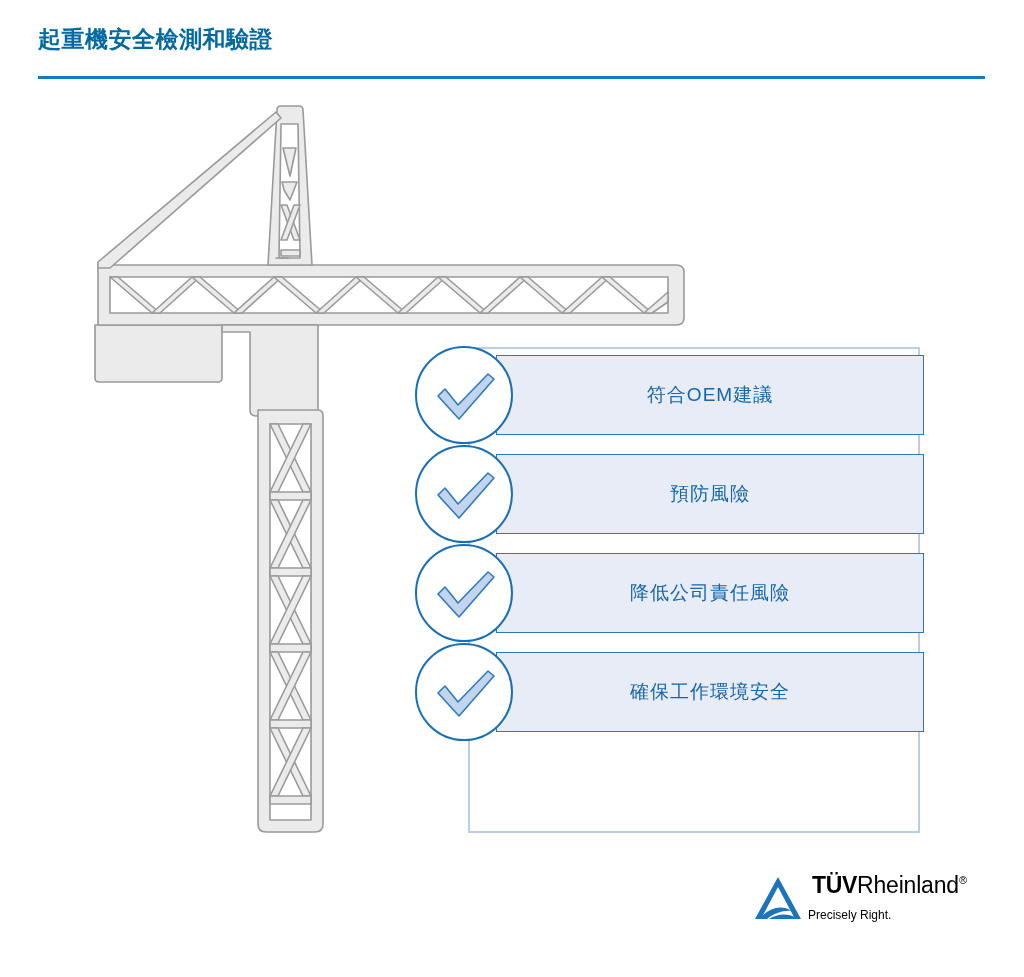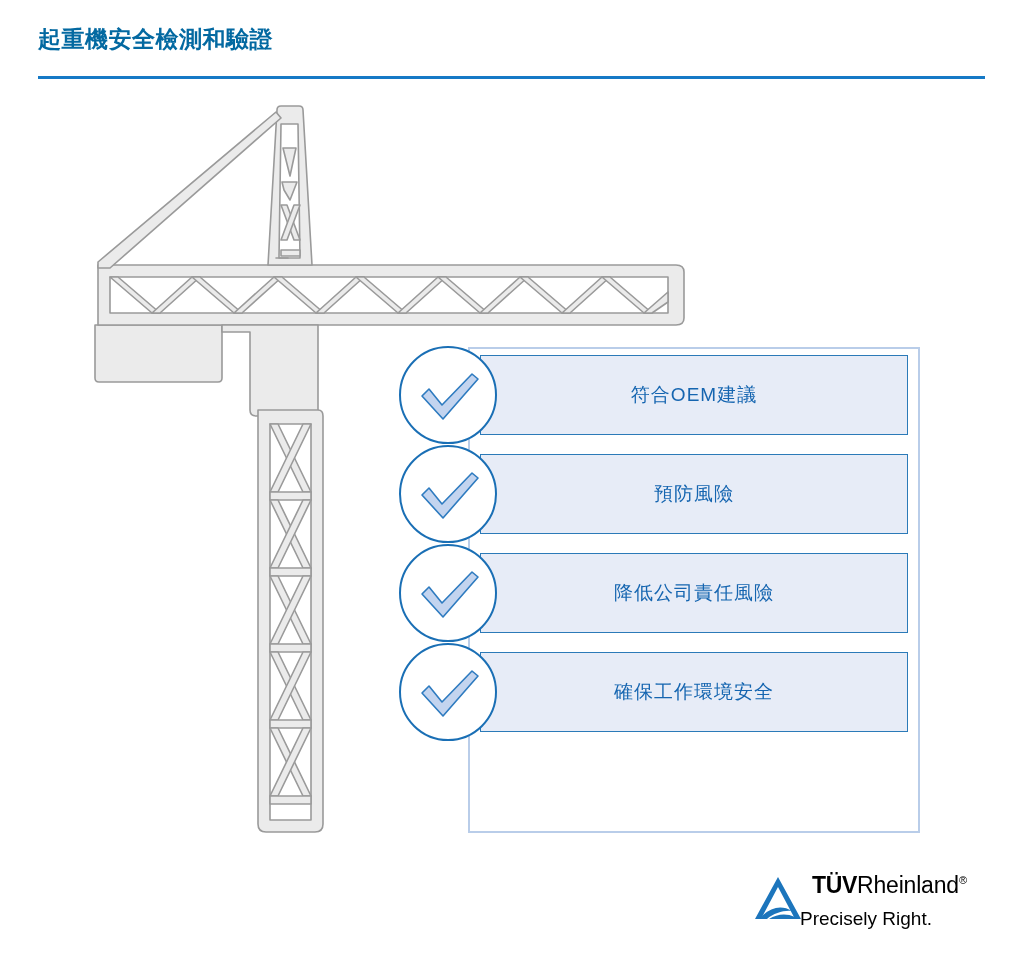--- a/index.html
+++ b/index.html
@@ -60,21 +60,21 @@
 
   #checklist {
     position: absolute;
     left: 396px;
     top: 355px;
     width: 516px;
     height: 480px;
   }
   .check-row {
     position: absolute;
-    left: 0;
+    left: 16px;
     width: 516px;
     height: 82px;
     display: flex;
     align-items: center;
   }
   .check-row:nth-child(1) { top: 0px; }
   .check-row:nth-child(2) { top: 99px; }
   .check-row:nth-child(3) { top: 198px; }
   .check-row:nth-child(4) { top: 297px; }
   .check-row:nth-child(5) { top: 396px; }
@@ -140,23 +140,23 @@
     letter-spacing: -0.2px;
     margin-top: 12px;
   }
   #logo-registered {
     font-size: 11px;
     vertical-align: super;
     font-weight: normal;
   }
   #logo-tagline {
     position: absolute;
-    left: 48px;
+    left: 56px;
     top: 36px;
-    font-size: 19px;
+    font-size: 12px;
     color: #000000;
     white-space: nowrap;
   }
 </style>
 </head>
 <body>
 
 <div id="page-title">起重機安全檢測和驗證</div>
 <div id="title-divider"></div>
 

